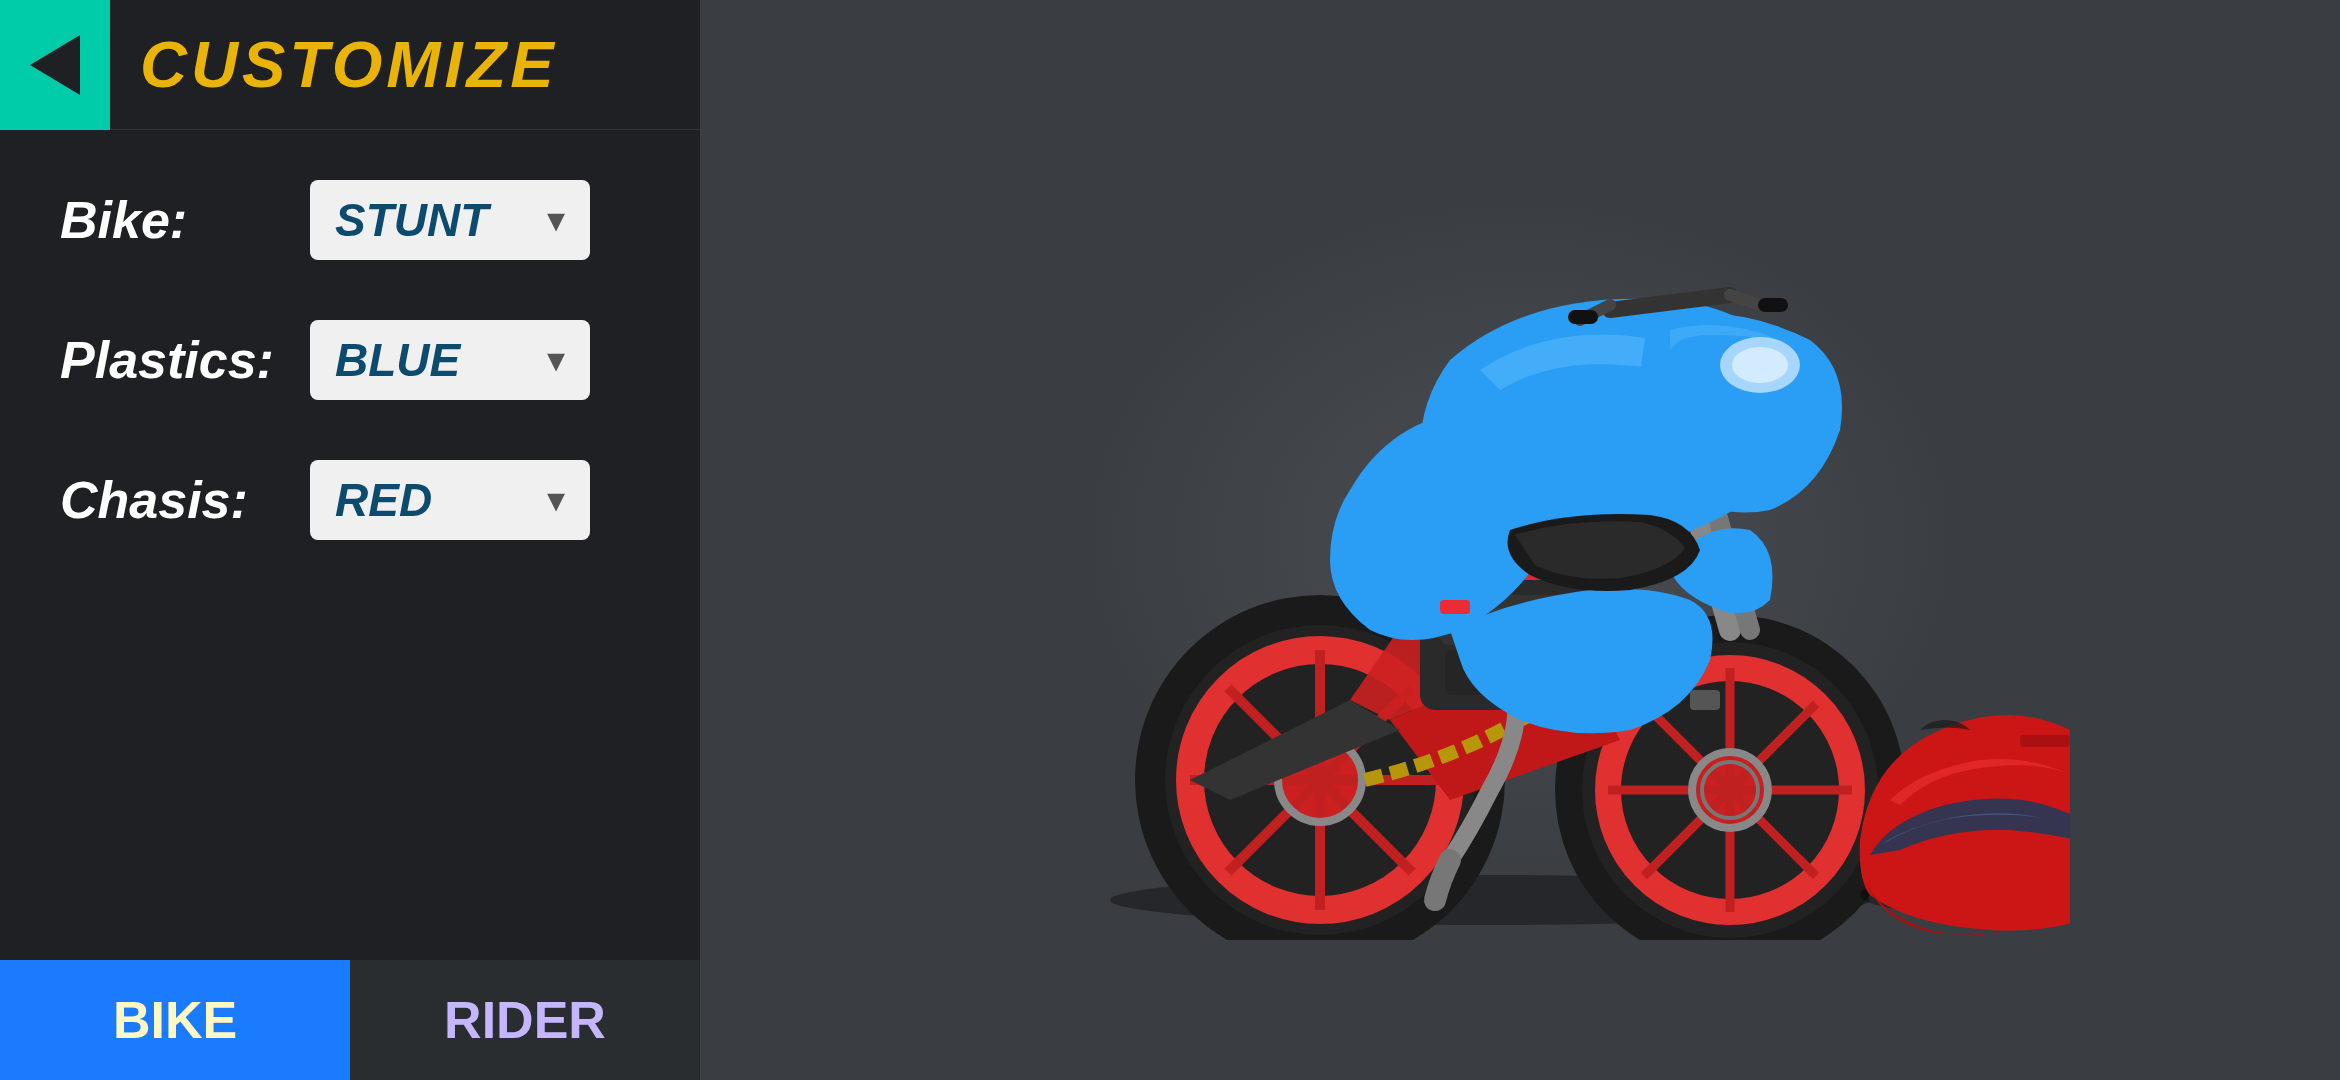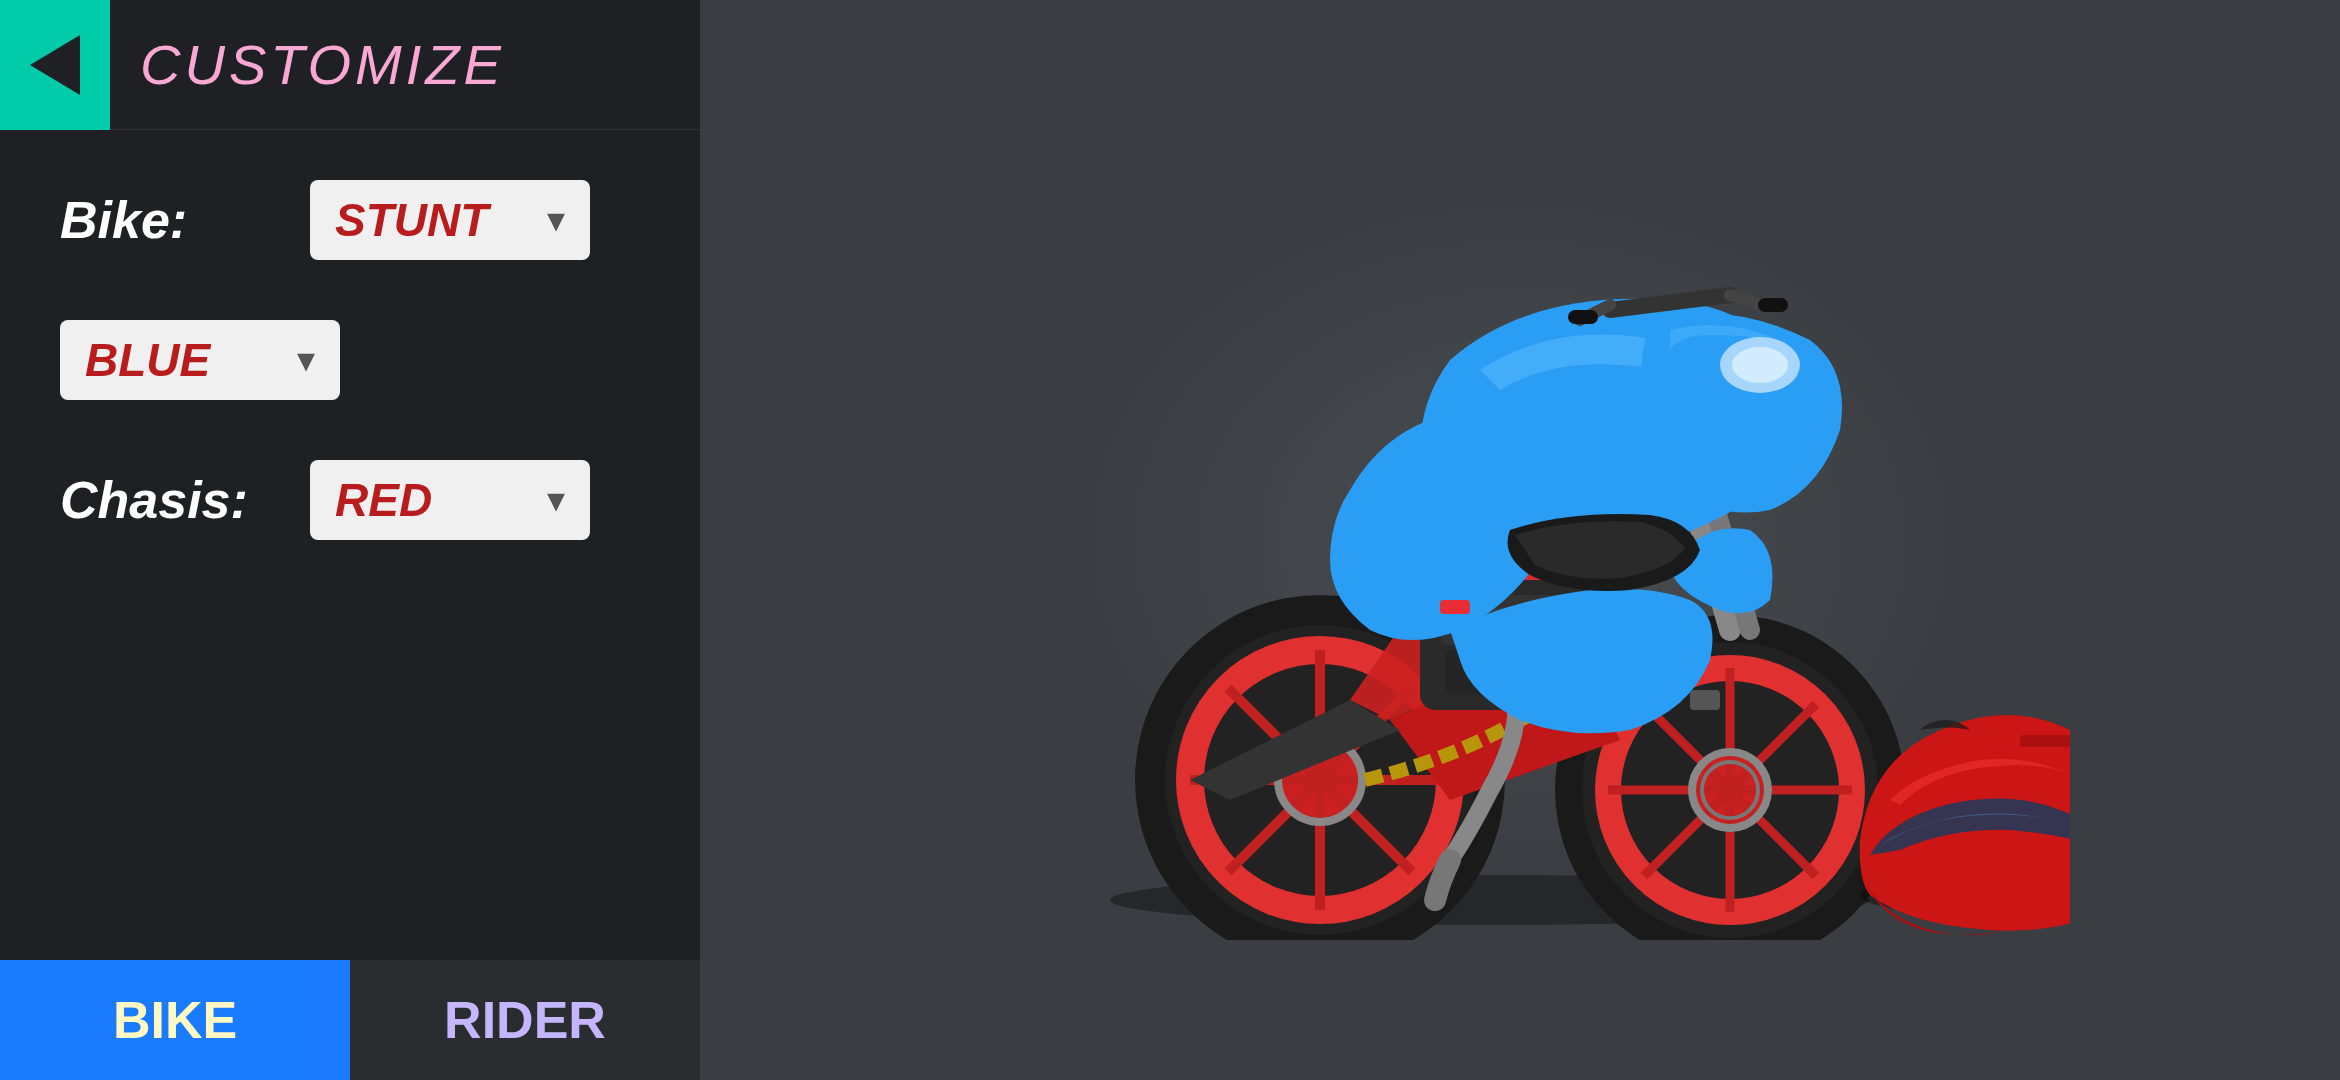--- a/index.html
+++ b/index.html
@@ -41,23 +41,23 @@
       flex-shrink: 0;
     }
     .back-arrow {
       width: 0;
       height: 0;
       border-top: 30px solid transparent;
       border-bottom: 30px solid transparent;
       border-right: 50px solid #1e2023;
     }
     .title {
-      color: #f9a8d4;
-      font-size: 56px;
-      font-weight: 400;
+      color: #eab308;
+      font-size: 65px;
+      font-weight: 700;
       font-style: italic;
       margin-left: 30px;
       letter-spacing: 4px;
     }
 
     
     .form-area {
       flex: 1;
       padding: 50px 60px;
       display: flex;
@@ -85,21 +85,21 @@
       border-radius: 8px;
       height: 80px;
       min-width: 280px;
       display: flex;
       align-items: center;
       justify-content: space-between;
       padding: 0 25px;
       cursor: pointer;
     }
     .dropdown-text {
-      color: #b91c1c;
+      color: #0c4a6e;
       font-size: 46px;
       font-weight: 900;
       font-style: italic;
     }
     .dropdown-arrow {
       color: #555;
       font-size: 36px;
       margin-left: 15px;
     }
 
@@ -173,20 +173,21 @@
 
     <div class="form-row">
       <span class="form-label">Bike:</span>
       <div class="dropdown">
         <span class="dropdown-text">STUNT</span>
         <span class="dropdown-arrow">▾</span>
       </div>
     </div>
 
     <div class="form-row">
+      <span class="form-label">Plastics:</span>
       <div class="dropdown">
         <span class="dropdown-text">BLUE</span>
         <span class="dropdown-arrow">▾</span>
       </div>
     </div>
 
     <div class="form-row">
       <span class="form-label">Chasis:</span>
       <div class="dropdown">
         <span class="dropdown-text">RED</span>

